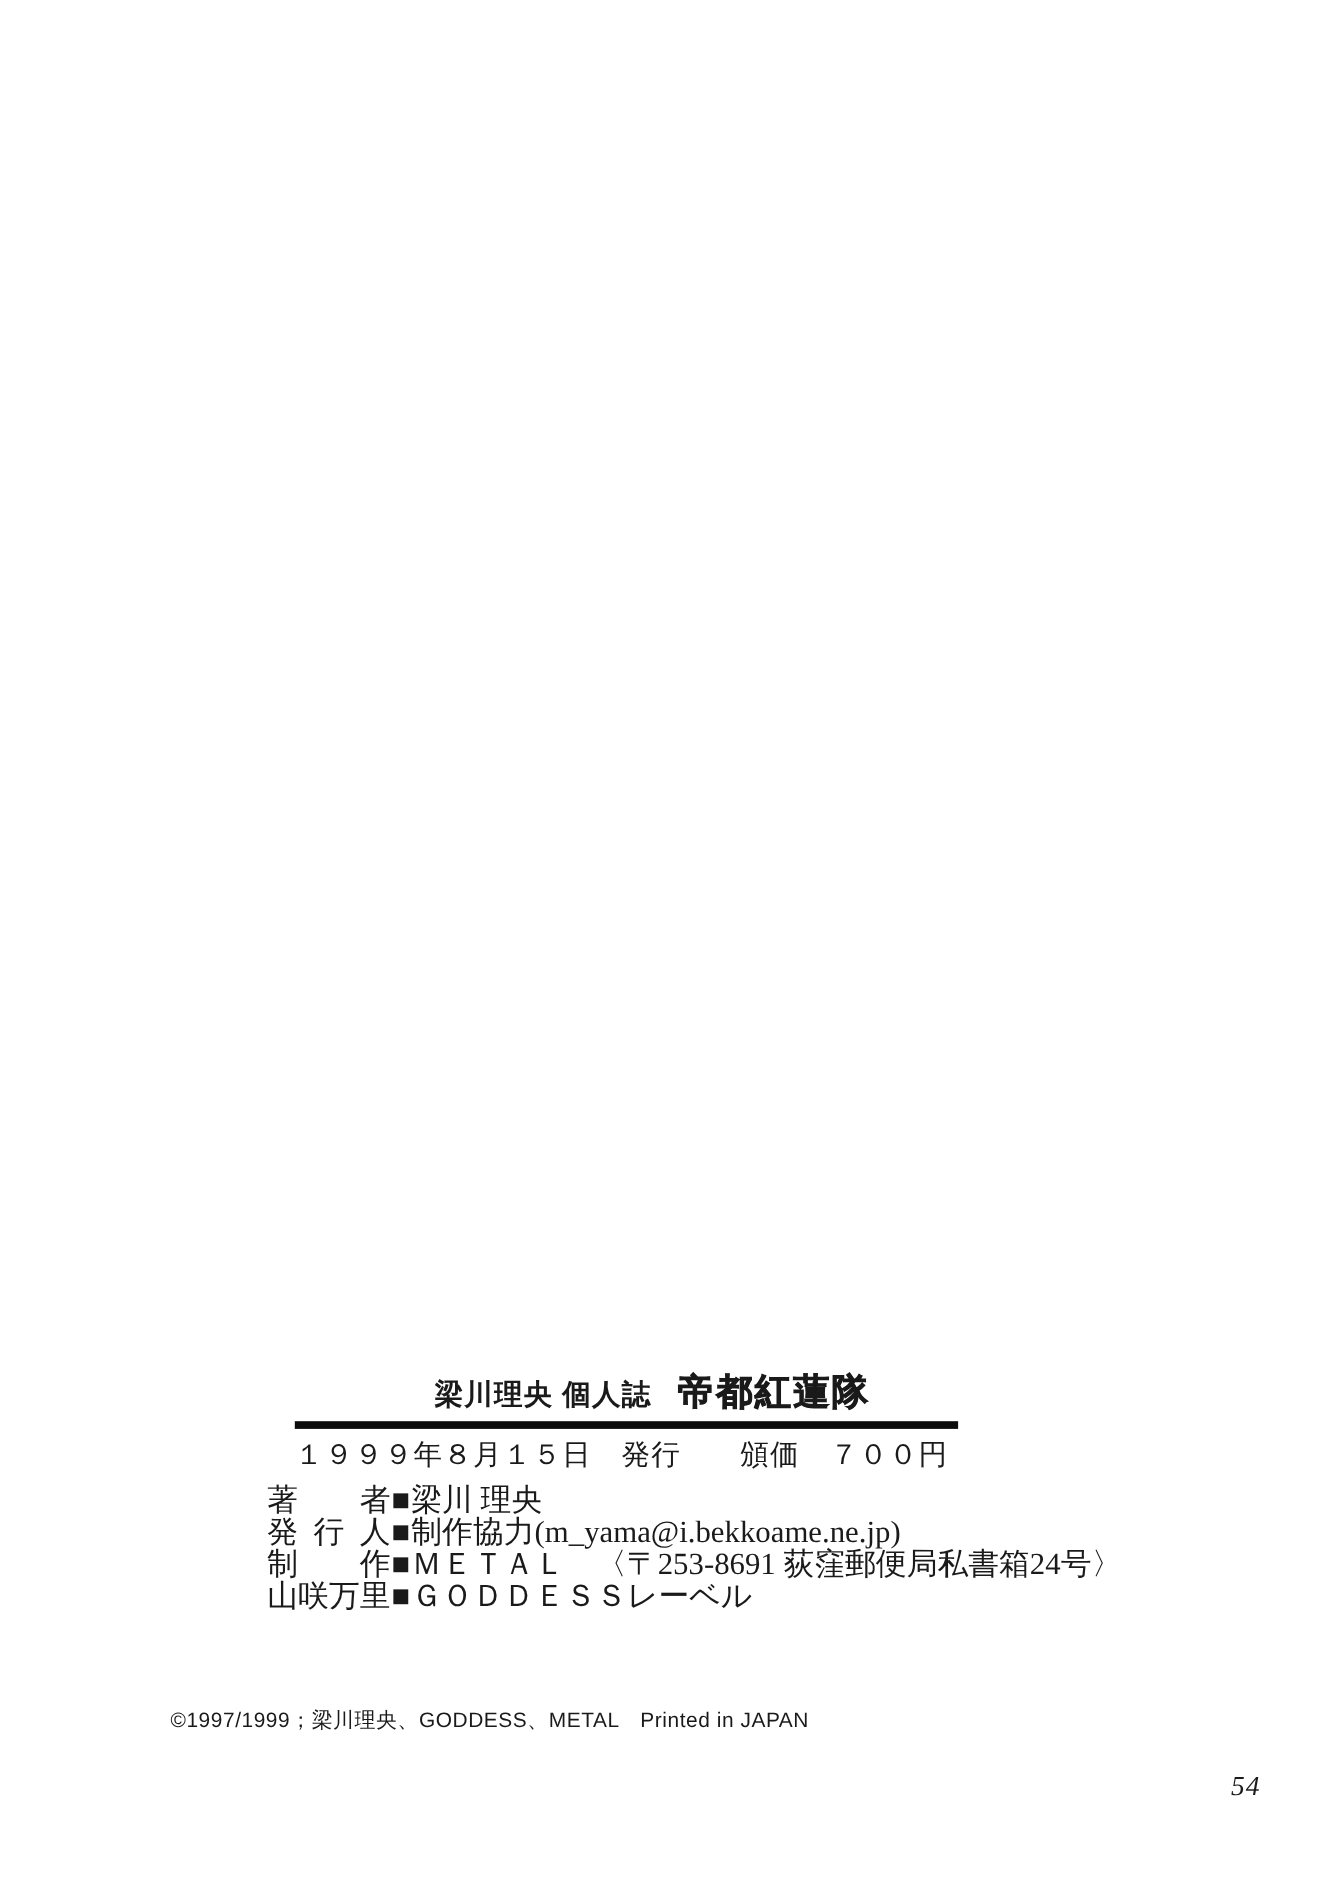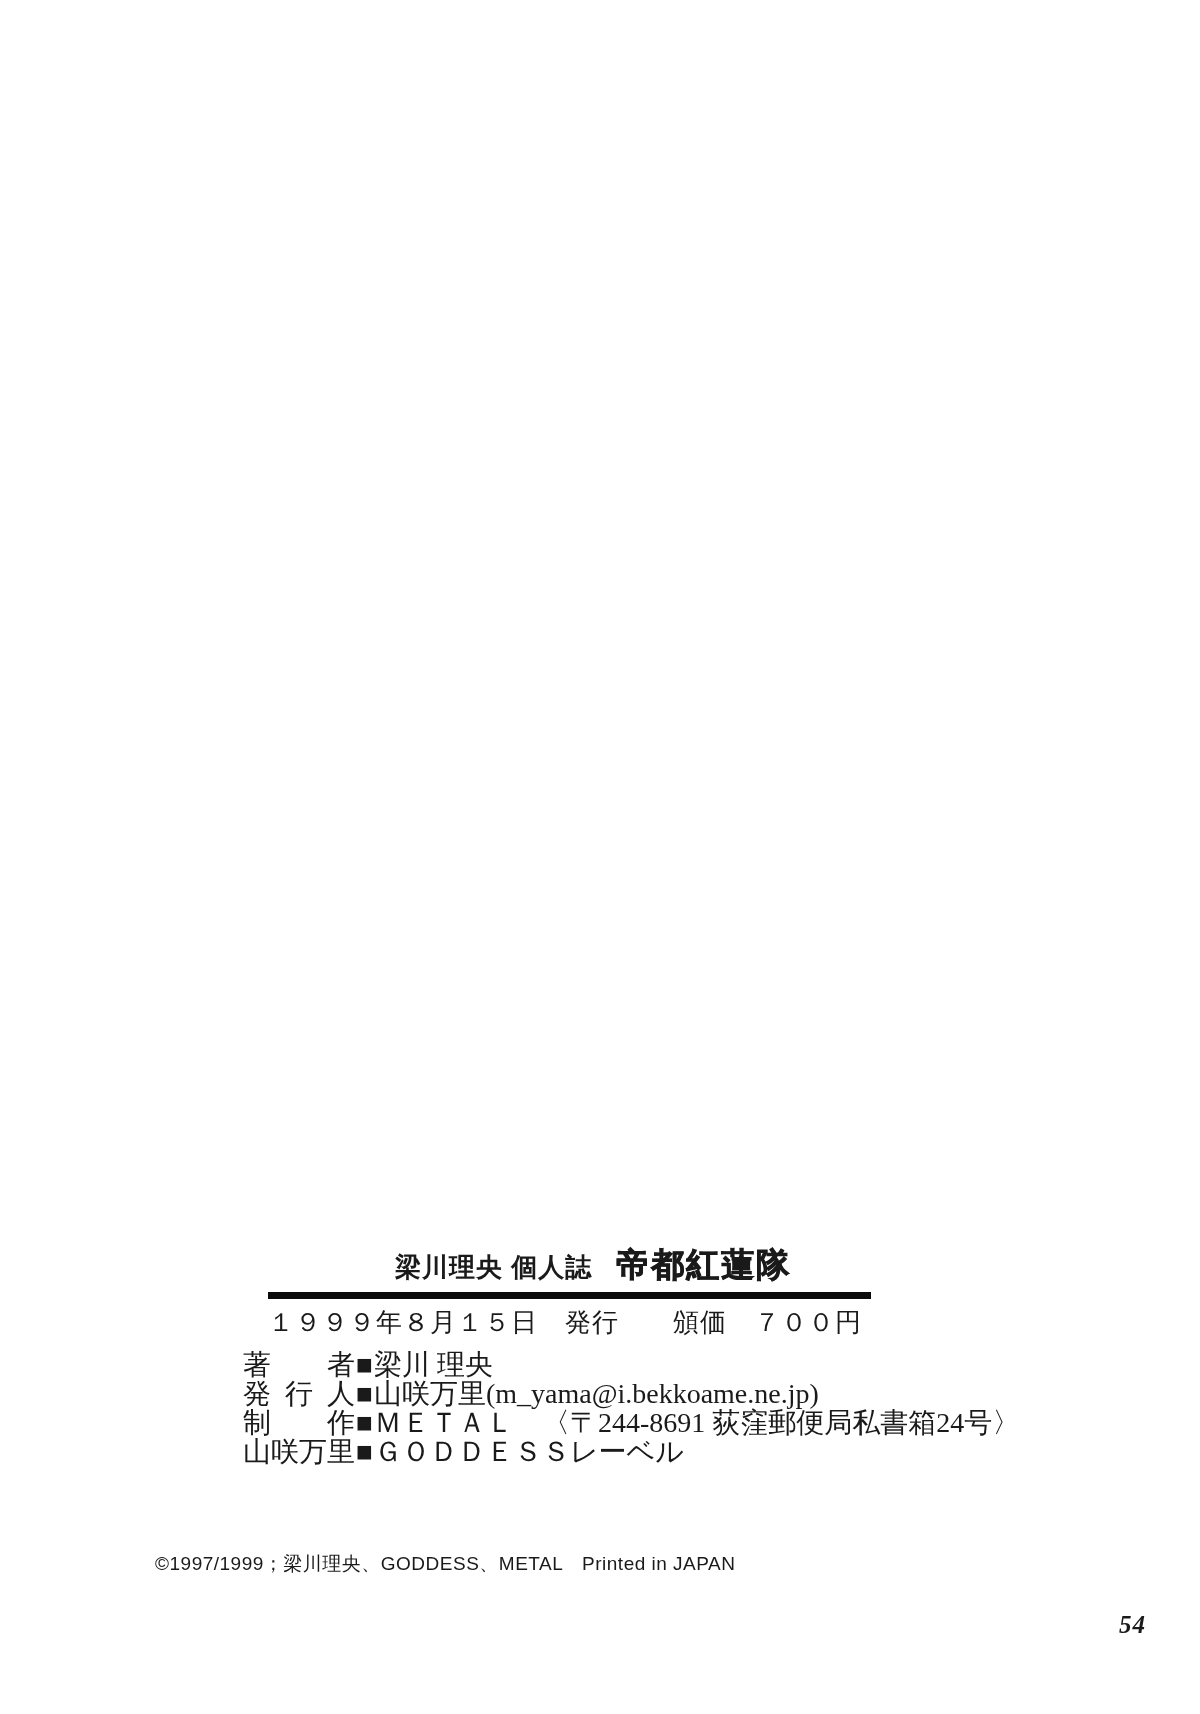--- a/index.html
+++ b/index.html
@@ -96,21 +96,21 @@
     white-space: nowrap;
     text-align: center;
   }
   
   .page-number {
     position: absolute;
     left: 1119px;
     top: 1611px;
     font-family: "Liberation Serif", "DejaVu Serif", serif;
     font-size: 25px;
-    font-weight: bold;
+    font-weight: normal;
     font-style: italic;
     letter-spacing: 1px;
   }
 </style>
 </head>
 <body style="background: rgb(255, 255, 255); color: rgb(26, 26, 26);">
 
 <div class="page">
 
   <div class="title-row">
@@ -120,24 +120,24 @@
 
   <div class="rule"></div>
 
   <div class="date-line">１９９９年８月１５日　発行　　頒価　７００円</div>
 
   <div class="credits">
     <div class="credit-row">
       <span class="credit-label">著　　者</span><span class="credit-bullet">■</span><span class="credit-value">梁川 理央</span>
     </div>
     <div class="credit-row">
-      <span class="credit-label">発 行 人</span><span class="credit-bullet">■</span><span class="credit-value">山咲万里(m_yama@i.bekkoame.ne.jp)</span>
+      <span class="credit-label">発 行 人</span><span class="credit-bullet">■</span><span class="credit-value">制作協力(m_yama@i.bekkoame.ne.jp)</span>
     </div>
     <div class="credit-row">
-      <span class="credit-label">制　　作</span><span class="credit-bullet">■</span><span class="credit-value">ＭＥＴＡＬ　〈〒244-8691 荻窪郵便局私書箱24号〉</span>
+      <span class="credit-label">制　　作</span><span class="credit-bullet">■</span><span class="credit-value">ＭＥＴＡＬ　〈〒253-8691 荻窪郵便局私書箱24号〉</span>
     </div>
     <div class="credit-row">
       <span class="credit-label">山咲万里</span><span class="credit-bullet">■</span><span class="credit-value">ＧＯＤＤＥＳＳレーベル</span>
     </div>
   </div>
 
 
   <div class="copyright">©1997/1999；梁川理央、GODDESS、METAL　Printed in JAPAN</div>
 
   <div class="page-number">54</div>

